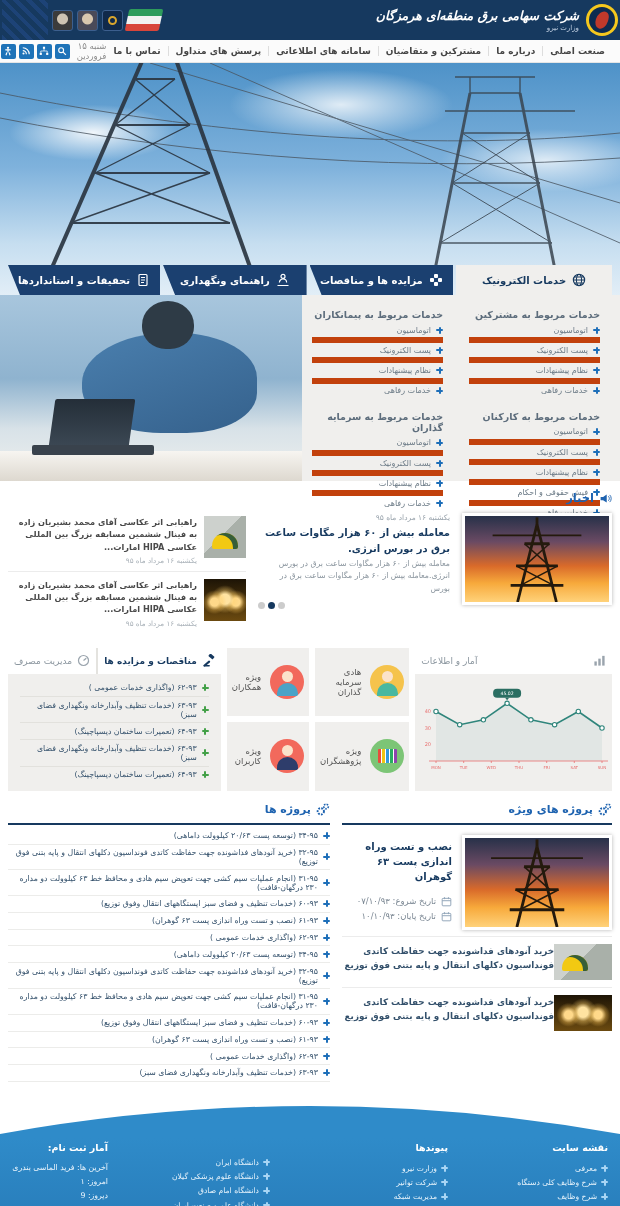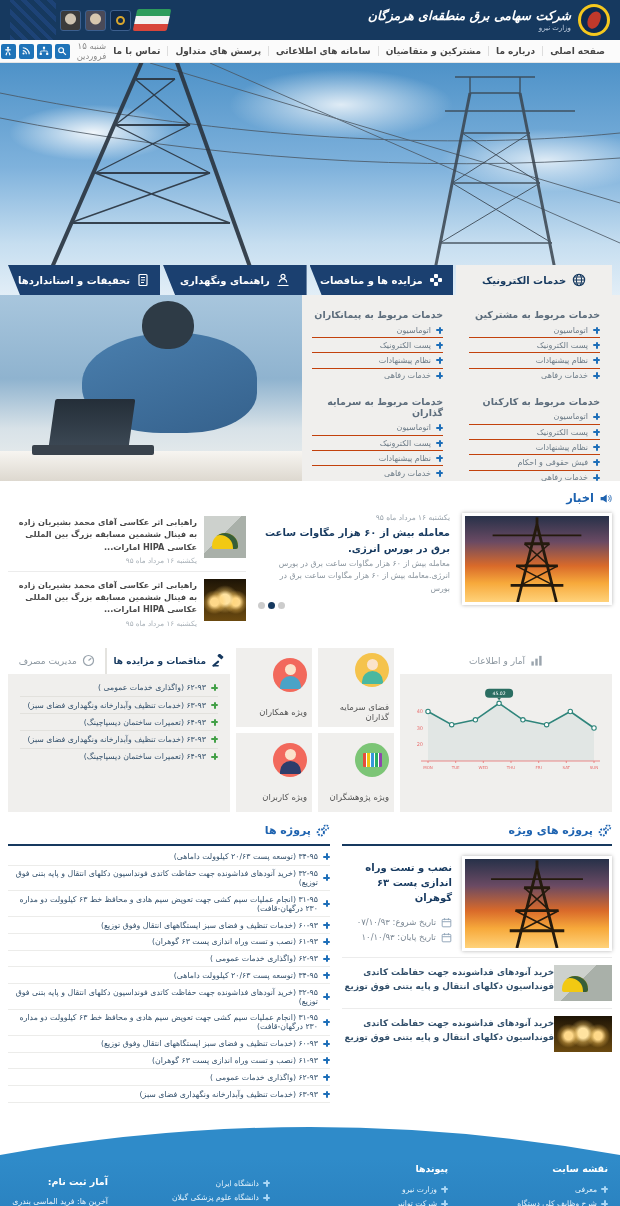--- a/index.html
+++ b/index.html
@@ -2,21 +2,21 @@
 <html lang="fa" dir="rtl"><head>
 <meta charset="utf-8">
 <style>
   *{margin:0;padding:0;box-sizing:border-box}
   html,body{width:620px}
   body{font-family:"DejaVu Sans",sans-serif;direction:rtl;background:#fff;color:#333;width:620px}
   ul{list-style:none}
   svg{display:block}
 
   
-  .top-header{height:40px;background:#16395f;display:flex;align-items:center;justify-content:space-between;padding:0 10px;position:relative;overflow:hidden}
+  .top-header{height:40px;background:#16395f;display:flex;align-items:center;justify-content:space-between;padding:0 2px;position:relative;overflow:hidden}
   .brand{display:flex;align-items:center;gap:7px}
   .logo{width:32px;height:32px;border-radius:50%;background:#f5c81e;position:relative;flex:none}
   .logo::before{content:"";position:absolute;inset:3px;border-radius:50%;background:#0d2b50}
   .logo::after{content:"";position:absolute;left:10px;top:7px;width:12px;height:18px;background:#c0392b;border-radius:60% 40% 55% 45%;transform:rotate(18deg)}
   .brand-text .company-name{font-family:"DejaVu Serif",serif;font-style:italic;font-weight:bold;color:#fff;font-size:12.5px;line-height:1.2}
   .brand-text .ministry{font-size:7px;color:#c4d2e4;margin-top:1px}
   .header-art{display:flex;align-items:center;gap:4px;height:100%}
   .flag-art{width:34px;height:22px;transform:skewX(-12deg);border-radius:2px;overflow:hidden;background:linear-gradient(180deg,#2e9c5c 0 33%,#f2f2f2 33% 66%,#d8453a 66% 100%)}
   .portrait{width:21px;height:21px;border-radius:3px;border:1px solid #3c5f8e}
   .p-khamenei{background:radial-gradient(circle at 50% 42%,#cfc4b2 0 5px,#3b3b3b 6px)}
@@ -46,21 +46,21 @@
   .tabs{position:absolute;bottom:0;left:0;right:0;display:flex;padding:0 8px;gap:3px}
   .tab{height:30px;display:flex;align-items:center;justify-content:center;gap:6px;background:#1b4070;color:#fff;font-size:10px;font-weight:bold;flex:1;clip-path:polygon(0 0,calc(100% - 0px) 0,100% 100%,12px 100%);cursor:pointer;white-space:nowrap;padding:0 10px}
   .tab svg{width:14px;height:14px;flex:none}
   .tab.active{background:#f0efed;color:#16395f;clip-path:none;flex:1.1}
 
   
   .tab-panel{height:186px;background:#f0efed;display:flex}
   .services{width:318px;padding:14px 20px 10px 10px}
   .services-grid{display:grid;grid-template-columns:1fr 1fr;column-gap:26px;row-gap:13px}
   .svc-group h3{font-size:9.5px;color:#5d6d7c;margin-bottom:3px;font-weight:bold}
-  .svc-group li{display:flex;align-items:center;gap:5px;font-size:8px;color:#6b7a86;padding:2.6px 0;border-bottom:1px solid #c2410c;cursor:pointer}
+  .svc-group li{display:flex;align-items:center;gap:5px;font-size:8px;color:#6b7a86;padding:2.6px 0;border-bottom:6px solid #c2410c;cursor:pointer}
   .svc-group li:last-child{border-bottom:none}
   .panel-photo{flex:1;position:relative;overflow:hidden;background:linear-gradient(180deg,#a8c6dd 0%,#8fb3cf 45%,#d8e2e8 72%,#eef0ee 100%)}
   .ph-body{position:absolute;top:38px;right:45px;width:175px;height:100px;border-radius:50% 45% 40% 45%;background:linear-gradient(160deg,#4a7fae,#35618c)}
   .ph-head{position:absolute;top:6px;right:108px;width:52px;height:48px;border-radius:50% 50% 46% 46%;background:#2e3b46}
   .ph-desk{position:absolute;bottom:0;left:0;right:0;height:30px;background:linear-gradient(#f7f5f1,#ddd8cf)}
   .ph-screen{position:absolute;bottom:34px;left:52px;width:80px;height:48px;background:linear-gradient(#242e38,#3c4854);transform:skewX(-8deg);border-radius:2px}
   .ph-laptop{position:absolute;bottom:26px;left:32px;width:122px;height:10px;background:#39424c;border-radius:2px}
 
   
   .mk{display:inline-block;width:7px;height:7px;position:relative;flex:none}
@@ -95,29 +95,29 @@
     radial-gradient(circle at 50% 48%,#ffe3a1 0 5px,rgba(255,210,110,.4) 9px,transparent 14px),
     radial-gradient(circle at 76% 55%,#ffd98a 0 4px,rgba(255,200,90,.35) 8px,transparent 12px),
     linear-gradient(#1d1406,#6b4a10)}
   .ni-title{font-size:8.2px;font-weight:bold;color:#4a4a4a;line-height:1.5;display:block}
   .ni-date{font-size:7.2px;color:#aab2b9;display:block;margin-top:3px}
 
   
   .row2{display:flex;gap:6px;padding:0 8px;margin-top:8px;align-items:stretch}
   .panel{background:#f0efed;display:flex;flex-direction:column}
   .panel-tabs{display:flex;gap:2px;background:#e4e3df}
-  .ptab{background:#fff;height:26px;display:flex;align-items:center;justify-content:center;gap:5px;font-size:9px;color:#8a959e;flex:1;cursor:pointer;white-space:nowrap;padding:0 6px}
+  .ptab{background:#fff;height:26px;display:flex;align-items:center;justify-content:space-between;gap:5px;font-size:9px;color:#8a959e;flex:1;cursor:pointer;white-space:nowrap;padding:0 6px}
   .ptab.active{color:#16395f;font-weight:bold;flex:1.25}
   .ptab svg{width:13px;height:13px;flex:none}
   .tenders{width:222px}
   .tenders ul{padding:6px 12px 8px}
   .tenders li{display:flex;align-items:center;gap:5px;font-size:7.8px;color:#33506b;padding:3.6px 0;border-bottom:1px solid #e2e1dd;cursor:pointer}
   .tenders li:last-child{border-bottom:none}
   .specials{flex:1;display:grid;grid-template-columns:1fr 1fr;grid-template-rows:1fr 1fr;gap:6px}
-  .sp-card{background:#f0efed;display:flex;flex-direction:column;align-items:flex-start;justify-content:center;gap:15px;cursor:pointer;padding:5px}
+  .sp-card{background:#f0efed;display:flex;flex-direction:row;align-items:center;justify-content:center;gap:9px;cursor:pointer;padding:5px}
   .av{width:34px;height:34px;border-radius:50%;position:relative;overflow:hidden;flex:none}
   .av::before{content:"";position:absolute;width:11px;height:11px;border-radius:50%;background:#fbe3cb;top:6px;left:11.5px}
   .av::after{content:"";position:absolute;width:21px;height:13px;border-radius:11px 11px 0 0;background:#fff;bottom:3px;left:6.5px}
   .av-colleague{background:#f2695c}
   .av-colleague::after{background:#4aa3c7}
   .av-investor{background:#f5c34c}
   .av-investor::after{background:#49b8a0}
   .av-user{background:#f2695c}
   .av-user::after{background:#2e3d6b}
   .av-research{background:#7cc576}
@@ -147,21 +147,21 @@
   .wave{width:620px;height:46px;display:block}
   .footer-body{background:linear-gradient(180deg,#2f8bc9,#2271ae);padding:0 12px 10px;display:flex;gap:10px;min-height:158px}
   .fcol h4{font-size:9.5px;color:#fff;font-weight:bold;margin:4px 0 8px}
   .fcol li{display:flex;align-items:center;gap:4px;font-size:7.6px;color:#e8f4fc;padding:2.7px 0;cursor:pointer}
   .fc-sitemap{width:150px}
   .fc-links{width:168px}
   .fc-univ{width:152px;padding-top:17px}
   .fc-stats{flex:1;font-size:7.8px;color:#eaf5fd}
   .fc-stats .stat-line{padding:2.5px 0}
   .fc-stats h4{margin-top:8px}
-  .fc-stats h4:first-child{margin-top:17px}
+  .fc-stats h4:first-child{margin-top:4px}
 </style>
 </head>
 <body>
 
 <header class="top-header">
   <div class="brand">
     <div class="logo"></div>
     <div class="brand-text">
       <div class="company-name">شرکت سهامی برق منطقه‌ای هرمزگان</div>
       <div class="ministry">وزارت نیرو</div>
@@ -172,21 +172,21 @@
     <div class="emblem"></div>
     <div class="portrait p-rouhani"></div>
     <div class="portrait p-khamenei"></div>
     <div class="pattern"></div>
   </div>
 </header>
 
 <nav class="navbar">
   <ul class="nav-list">
 
-  <li>صفحه اصلی</li>
+  <li>صنعت اصلی</li>
       <li>درباره ما</li>
       <li>مشترکین و متقاضیان</li>
       <li>سامانه های اطلاعاتی</li>
       <li>پرسش های متداول</li>
       <li>تماس با ما</li>
     </ul>
   <div class="nav-left">
     <div class="nav-icons">
 
       <span class="nav-ic">
@@ -496,21 +496,21 @@
           <path d="M89.1,20.8 l2,2.4 l2,-2.4 z" fill="#2b6e62"></path>
           <text x="91.1" y="18.4" text-anchor="middle" font-size="4.6" fill="#fff">45.02</text>
         </g>
       </svg>
   </div>
 
   <div class="specials">
 
       <div class="sp-card">
         <span class="av av-investor"></span>
-        <span class="sp-label">فضای سرمایه گذاران</span>
+        <span class="sp-label">هادی سرمایه گذاران</span>
       </div>
 
       <div class="sp-card">
         <span class="av av-colleague"></span>
         <span class="sp-label">ویژه همکاران</span>
       </div>
 
       <div class="sp-card">
         <span class="av av-research"></span>
         <span class="sp-label">ویژه پژوهشگران</span>

